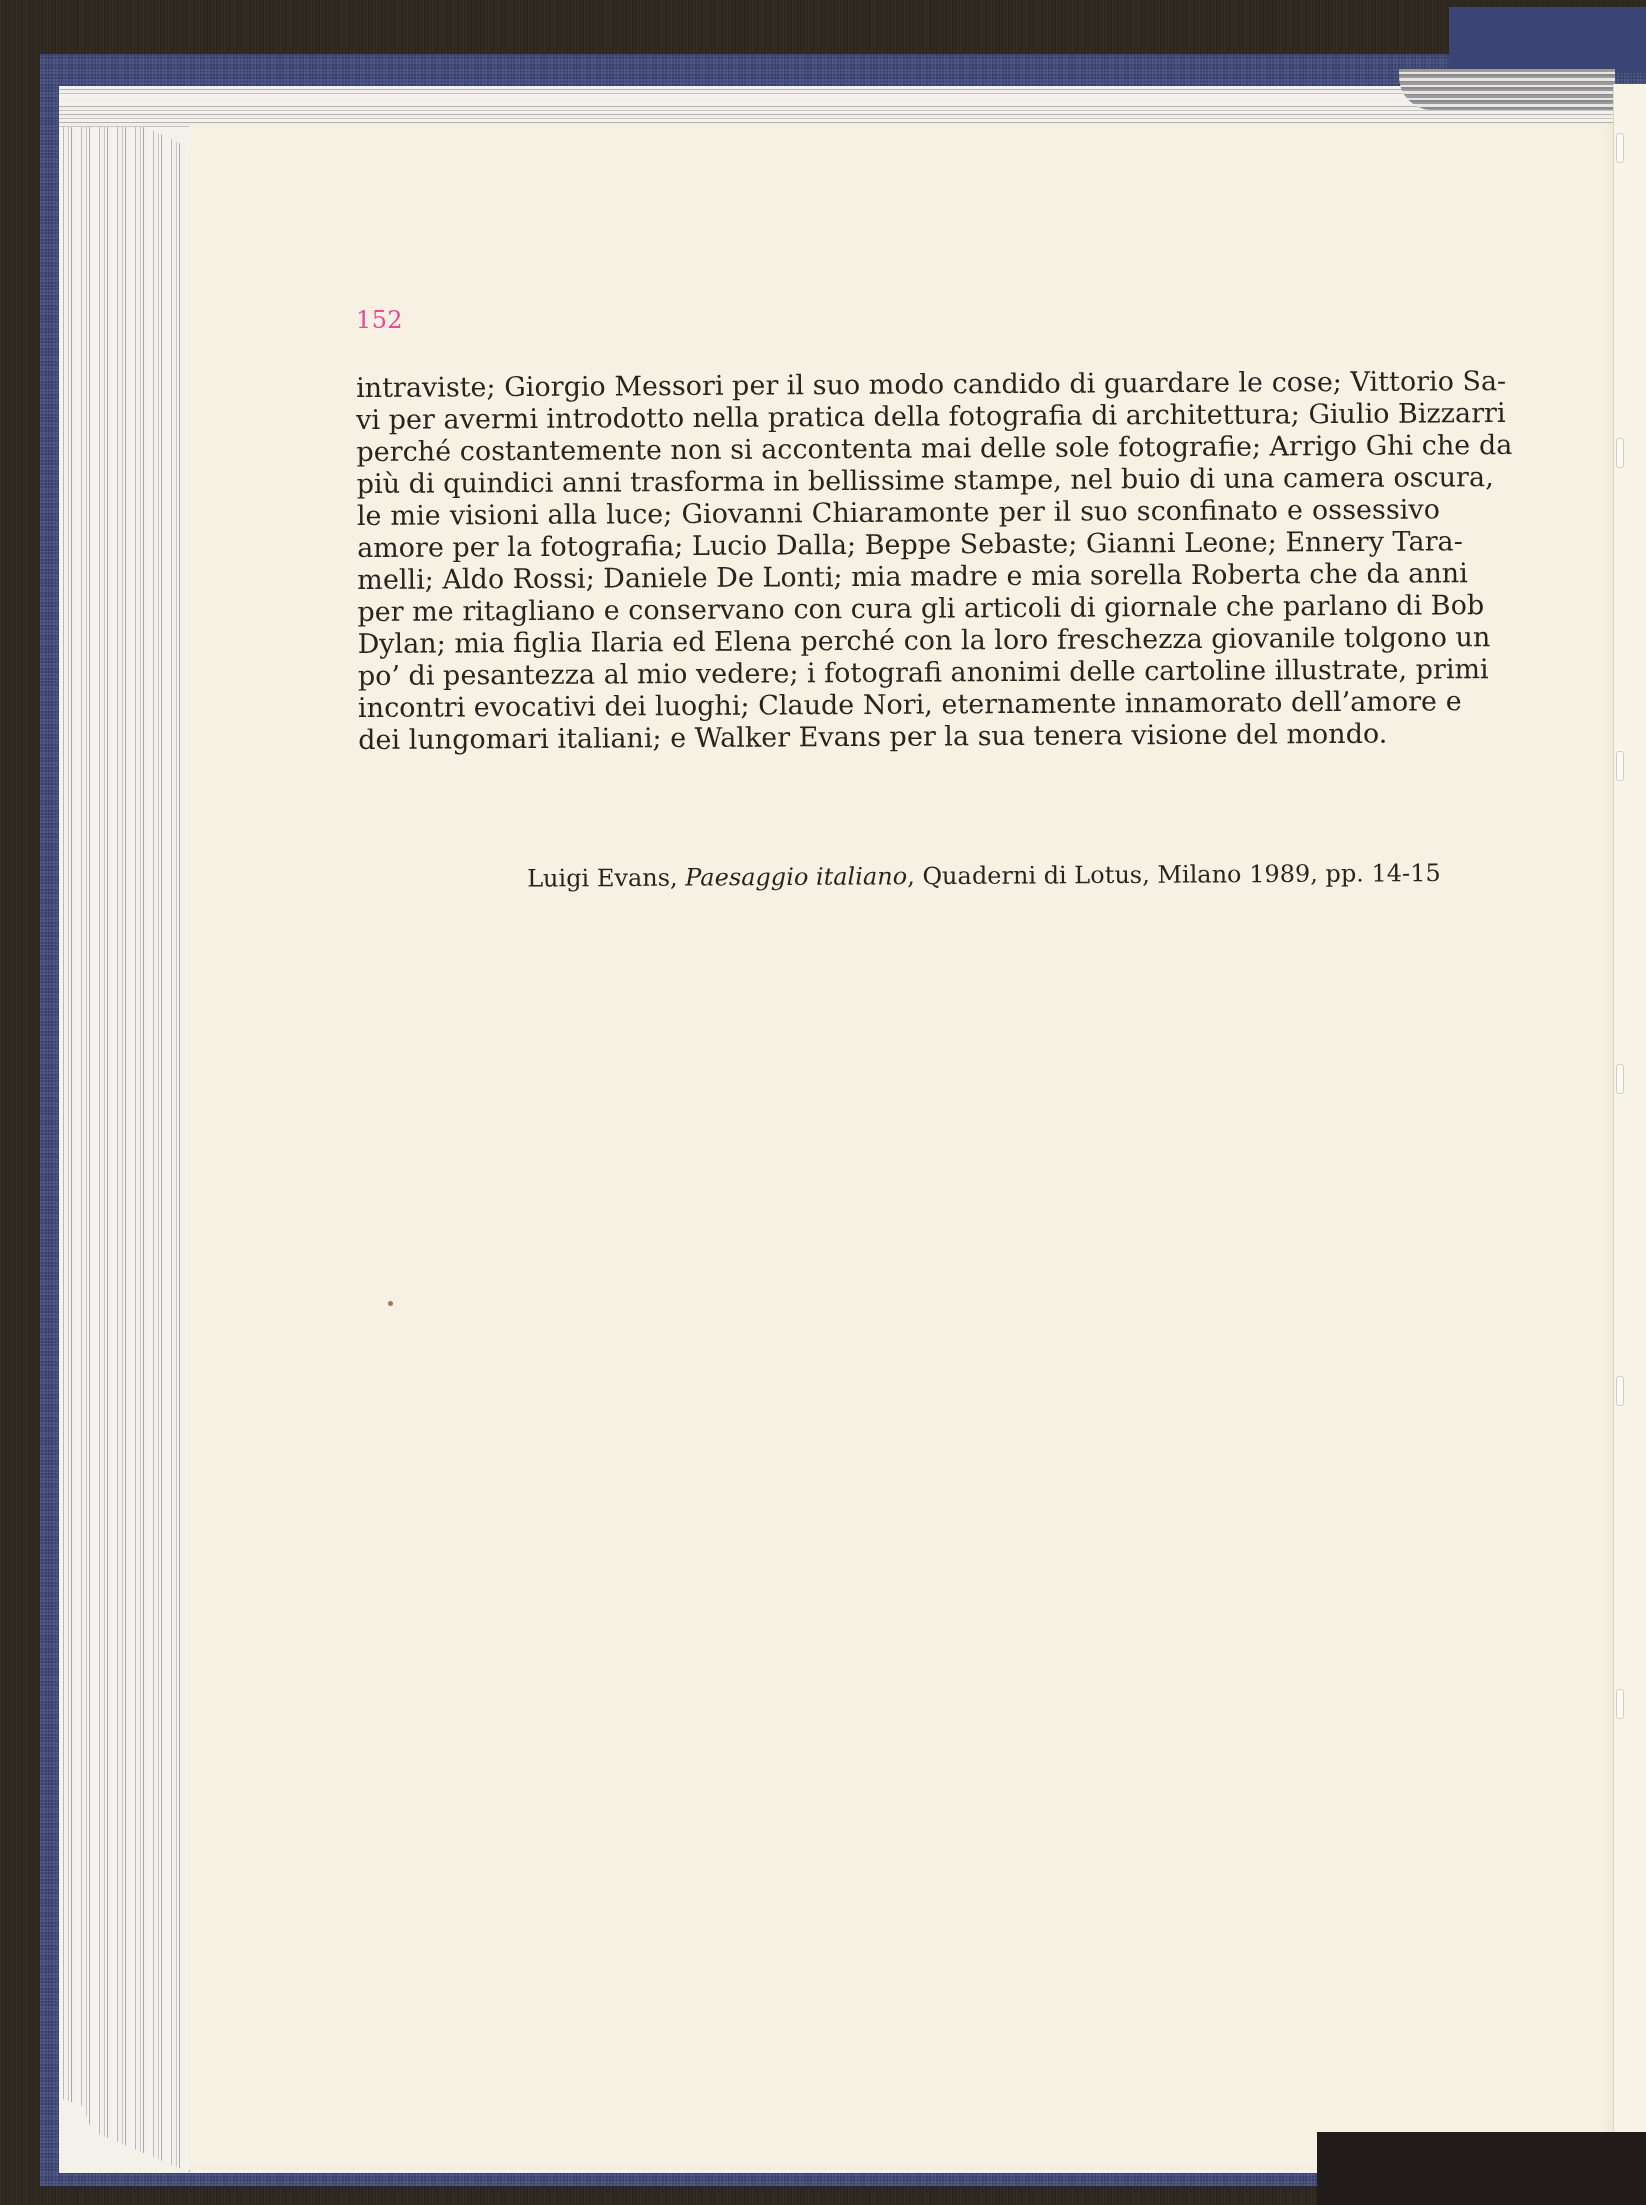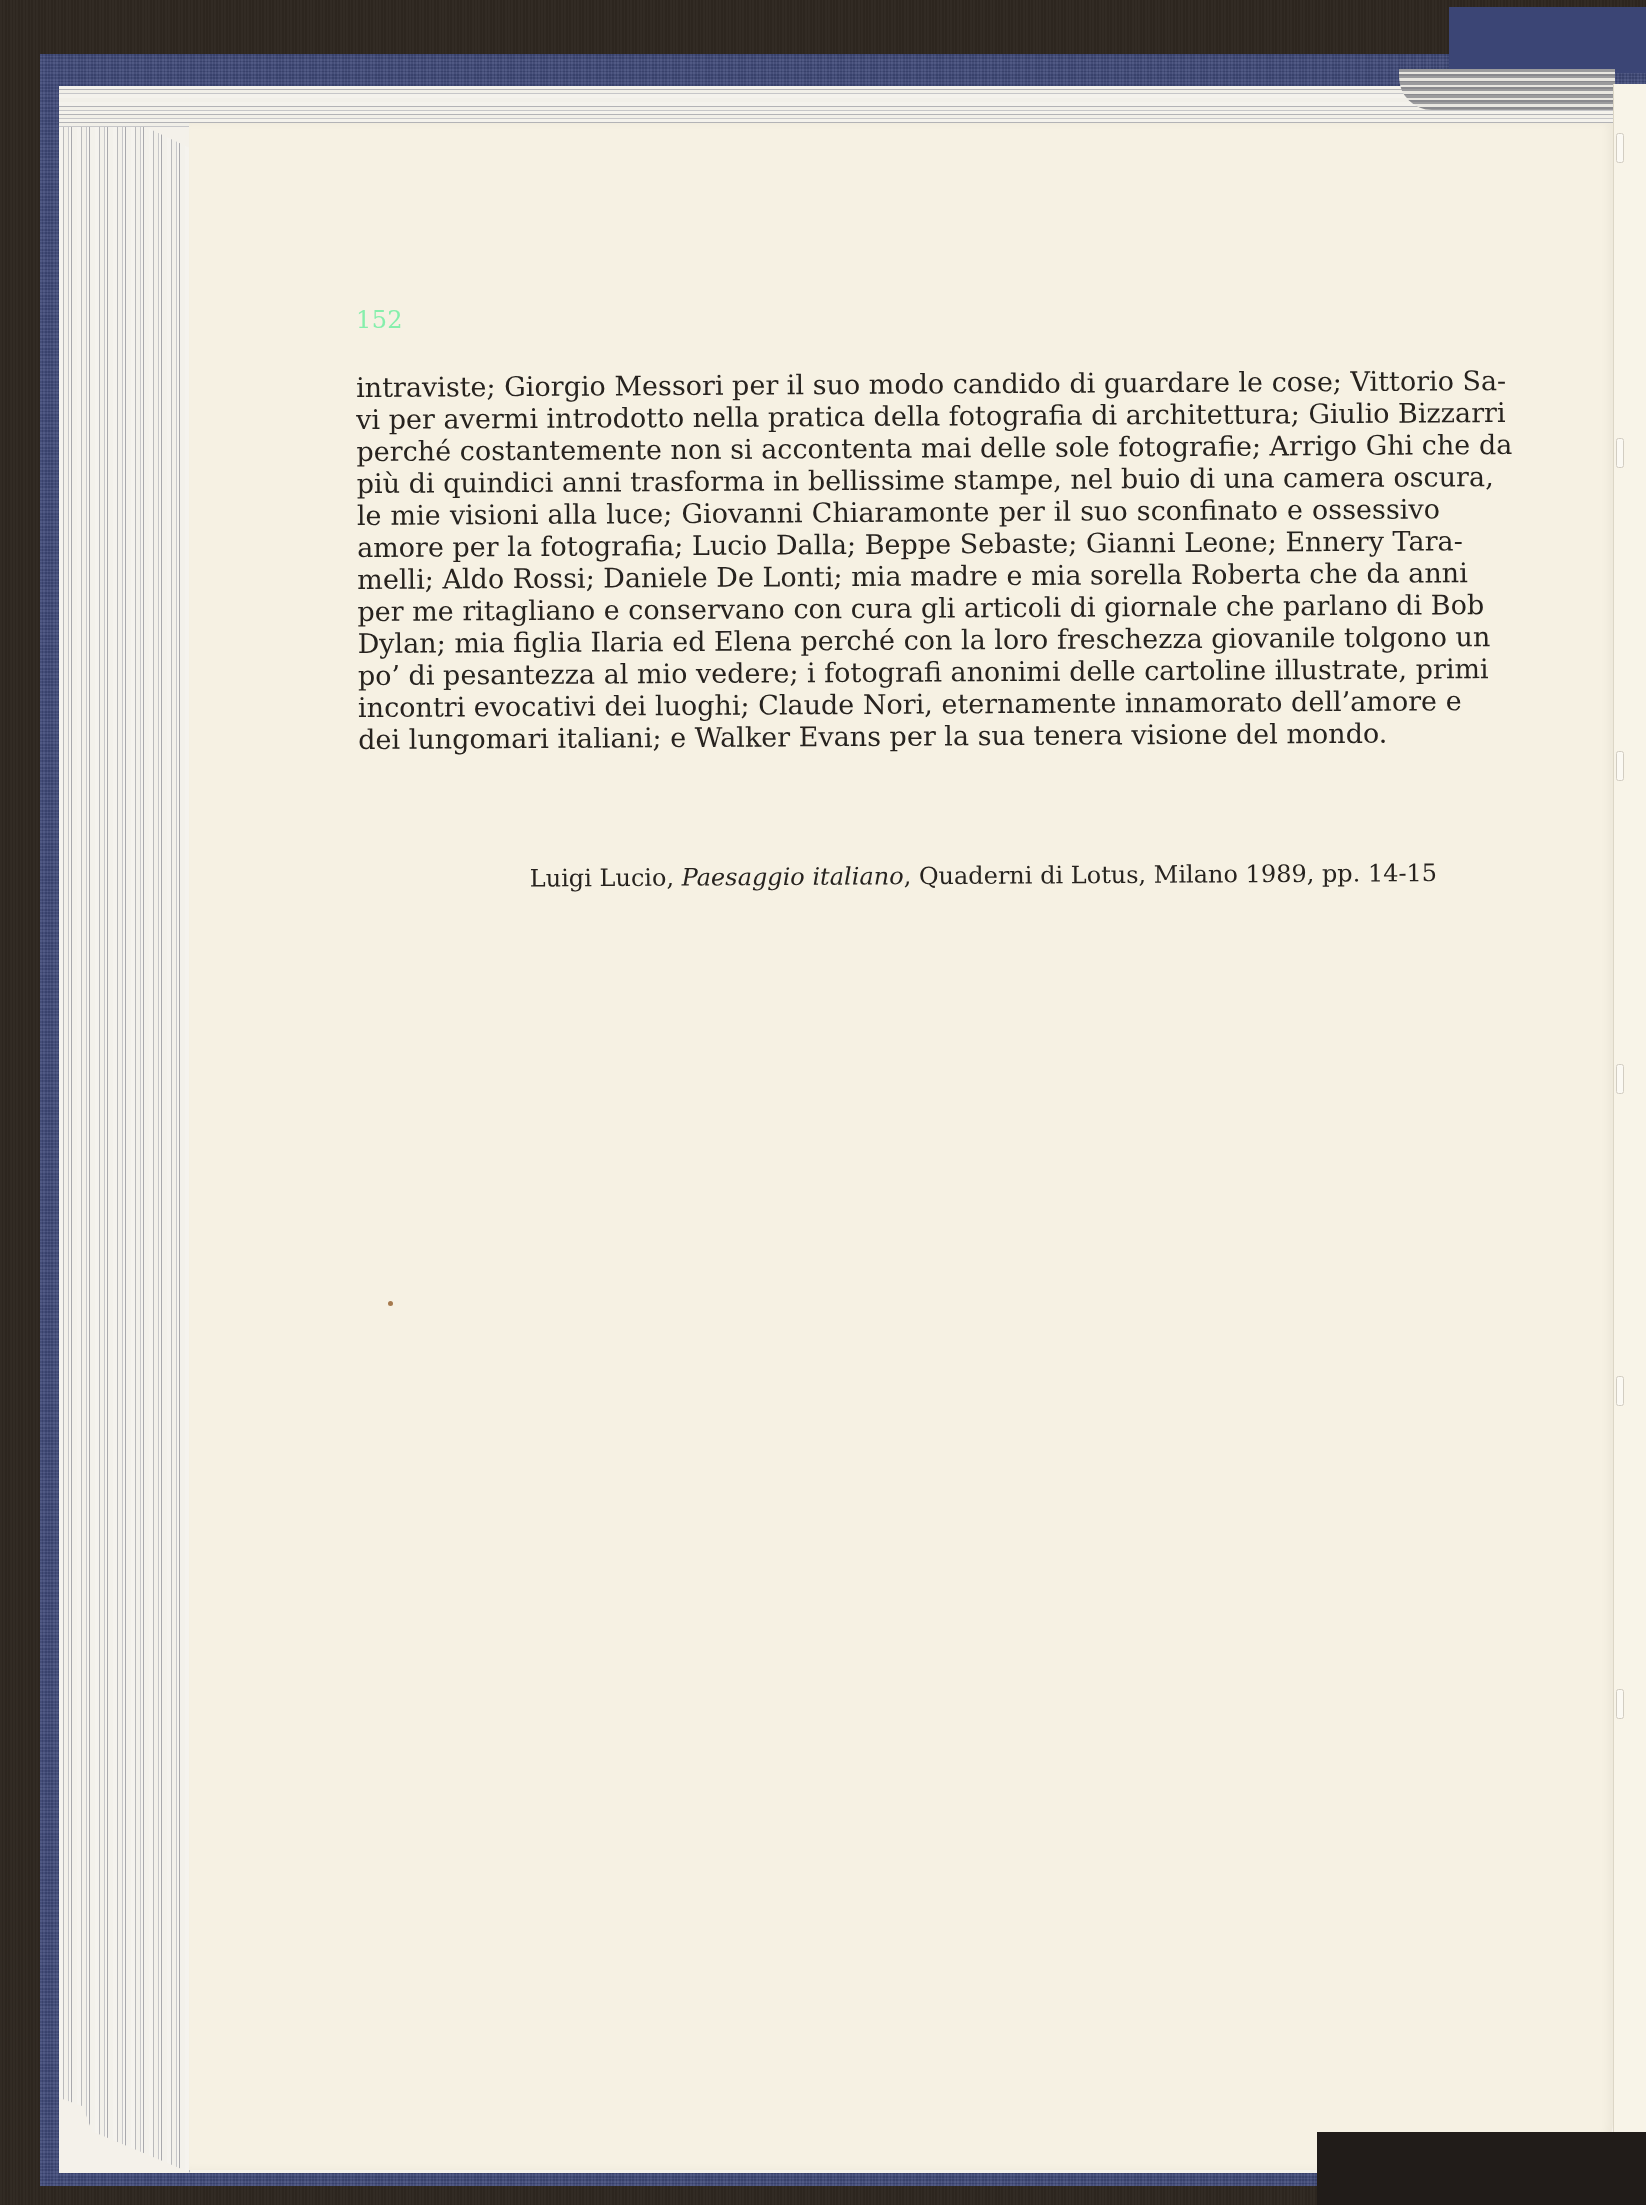--- a/index.html
+++ b/index.html
@@ -65,21 +65,21 @@
       position: absolute; left: 1.6px; width: 6.6px; height: 28px;
       border: 0.8px solid #d2cdc2; border-radius: 2.5px; background: #fbf9f3;
     }
     .bottom-shadow {
       position: absolute; left: 1317px; top: 2132px; width: 329px; height: 73px;
       background: #211c19;
     }
 
     .page-number {
       position: absolute; left: 356px; top: 306px;
-      font-size: 24px; color: #86efac; letter-spacing: 0.4px;
+      font-size: 24px; color: #ec4899; letter-spacing: 0.4px;
     }
     .body-text {
       position: absolute; left: 356px; top: 372px; width: 1083px;
       font-size: 27px; line-height: 32px; color: #27231f;
       transform: rotate(-0.35deg); transform-origin: left top;
     }
     .body-text .line {
       display: block; white-space: nowrap;
       text-align: justify; text-align-last: justify;
     }
@@ -129,14 +129,14 @@
   <span class="line">le mie visioni alla luce; Giovanni Chiaramonte per il suo sconfinato e ossessivo</span>
   <span class="line">amore per la fotografia; Lucio Dalla; Beppe Sebaste; Gianni Leone; Ennery Tara-</span>
   <span class="line">melli; Aldo Rossi; Daniele De Lonti; mia madre e mia sorella Roberta che da anni</span>
   <span class="line">per me ritagliano e conservano con cura gli articoli di giornale che parlano di Bob</span>
   <span class="line">Dylan; mia figlia Ilaria ed Elena perché con la loro freschezza giovanile tolgono un</span>
   <span class="line">po’ di pesantezza al mio vedere; i fotografi anonimi delle cartoline illustrate, primi</span>
   <span class="line">incontri evocativi dei luoghi; Claude Nori, eternamente innamorato dell’amore e</span>
   <span class="line last">dei lungomari italiani; e Walker Evans per la sua tenera visione del mondo.</span>
 </div>
 
-<div class="citation"><span>Luigi Lucio, </span><em>Paesaggio italiano</em><span>, Quaderni di Lotus, Milano 1989, pp. 14-15</span></div>
+<div class="citation"><span>Luigi Evans, </span><em>Paesaggio italiano</em><span>, Quaderni di Lotus, Milano 1989, pp. 14-15</span></div>
 
 
 </body></html>

